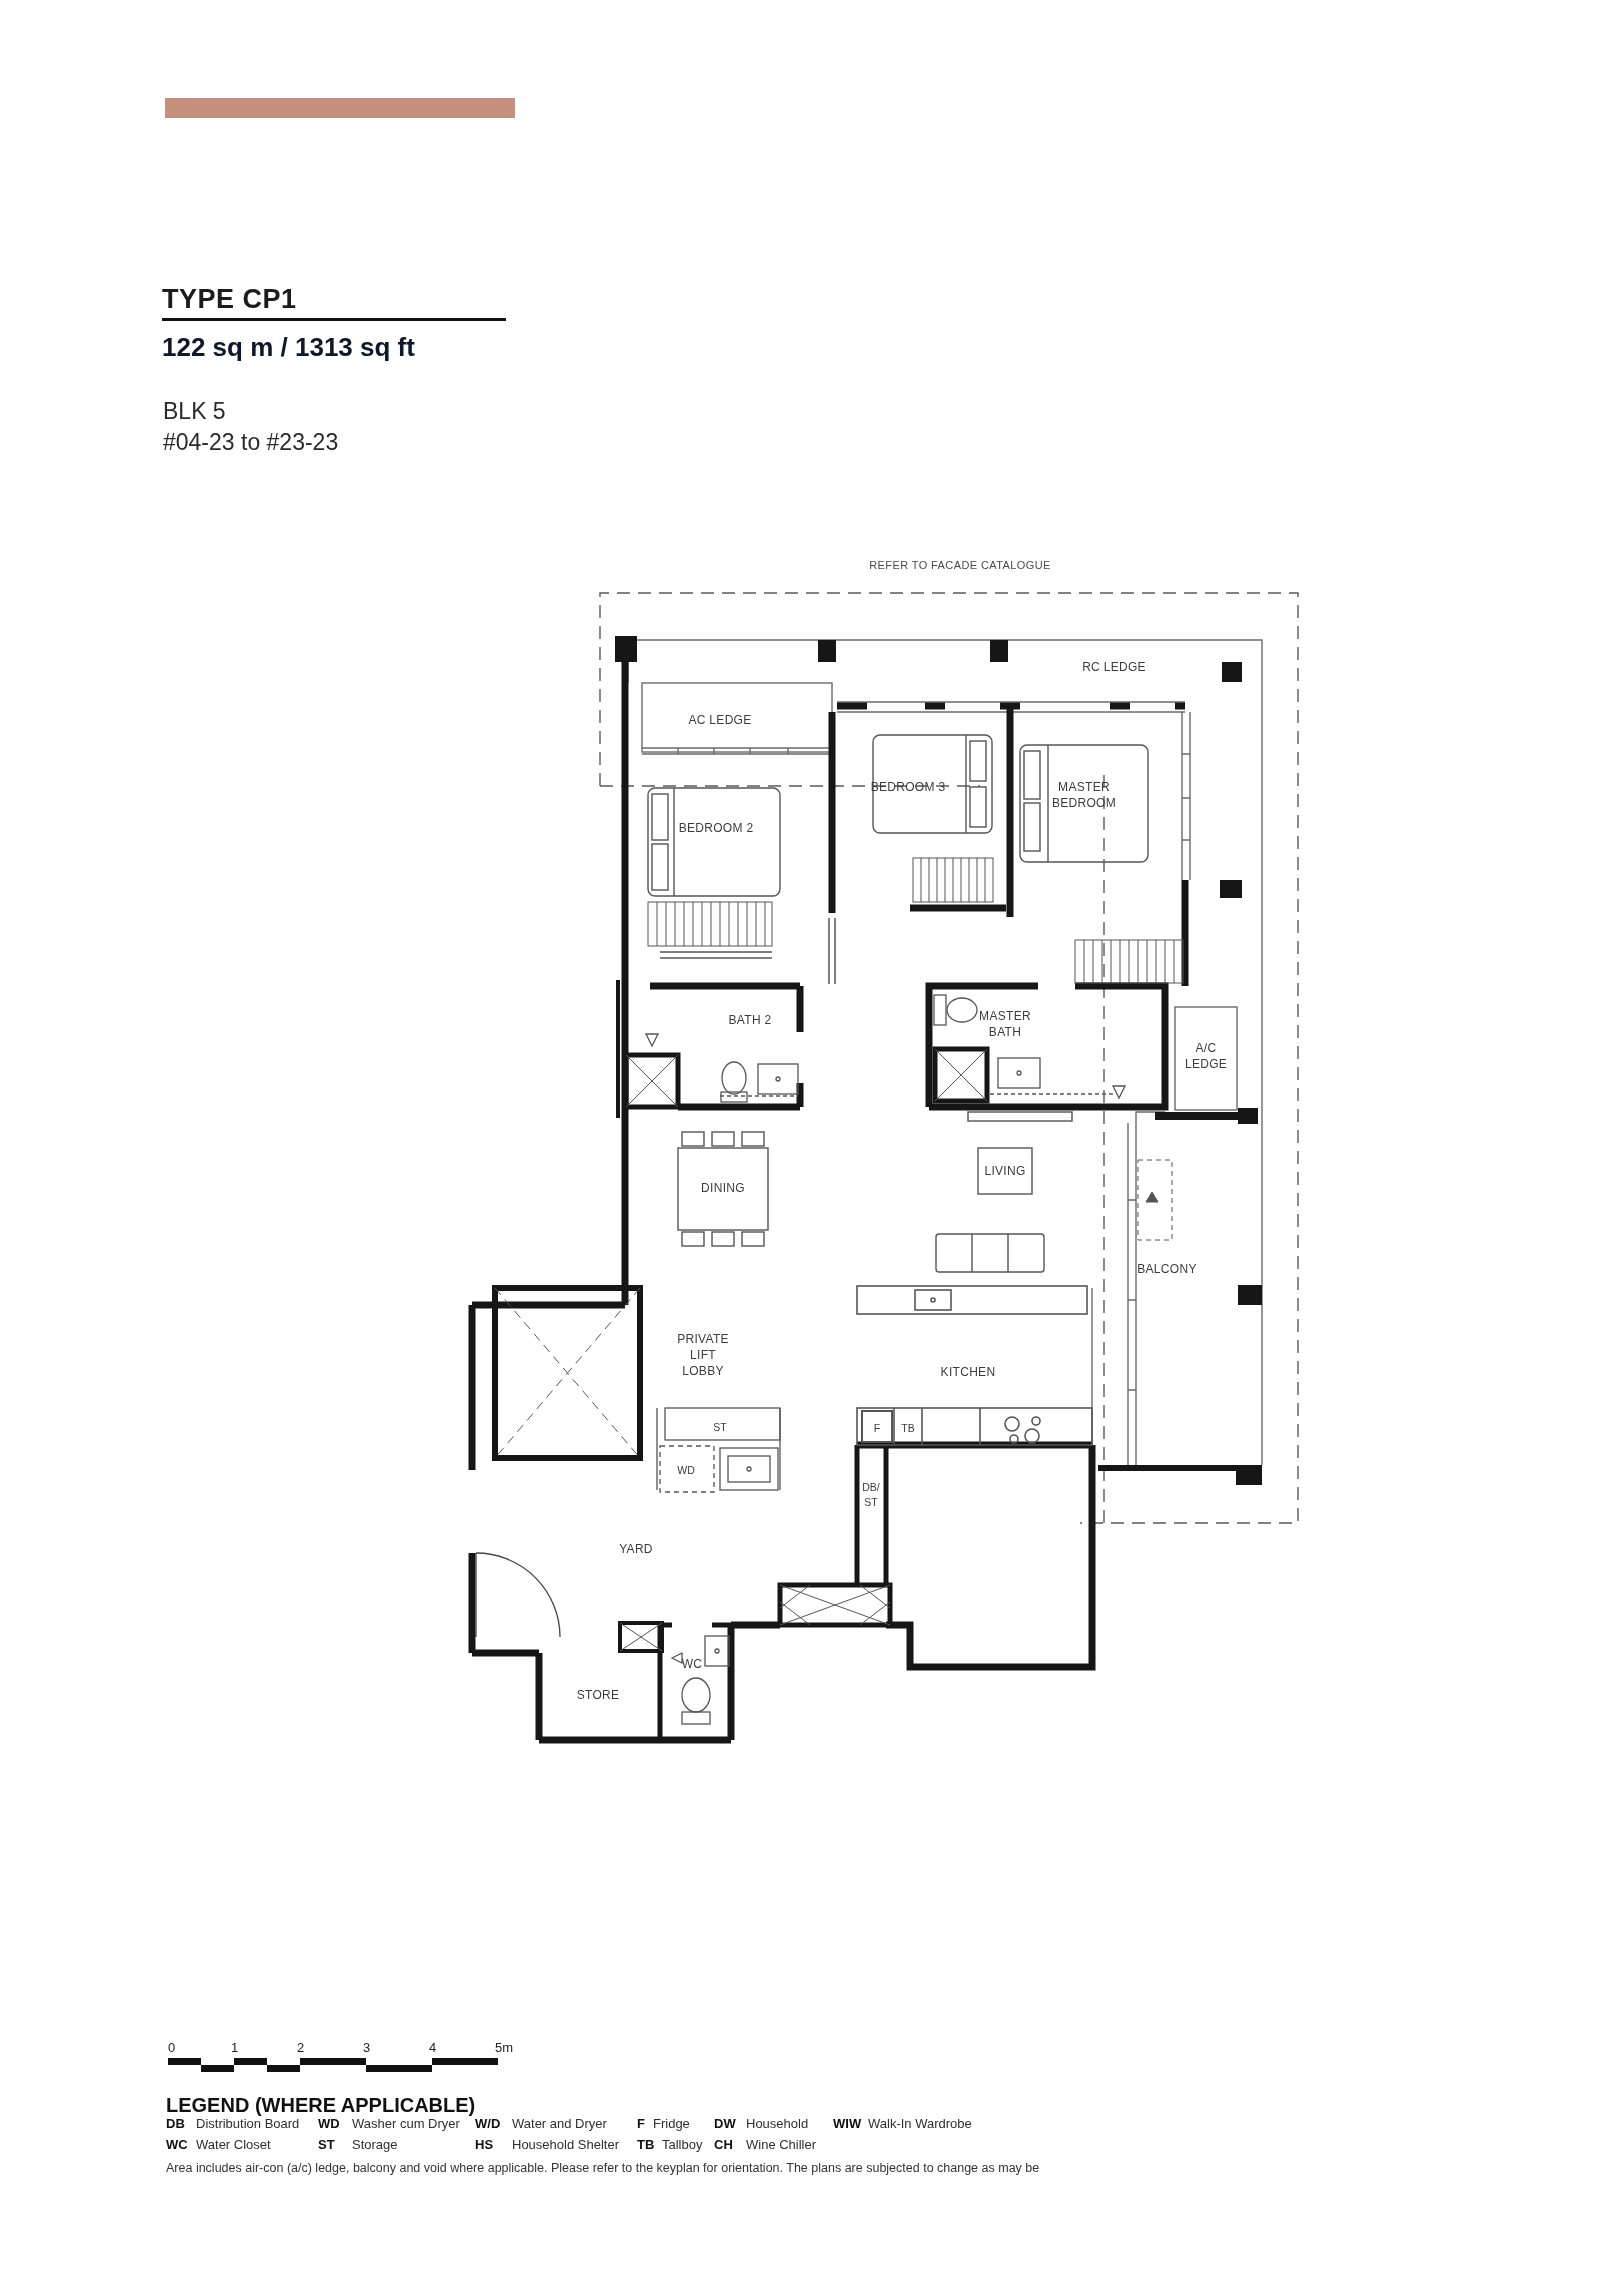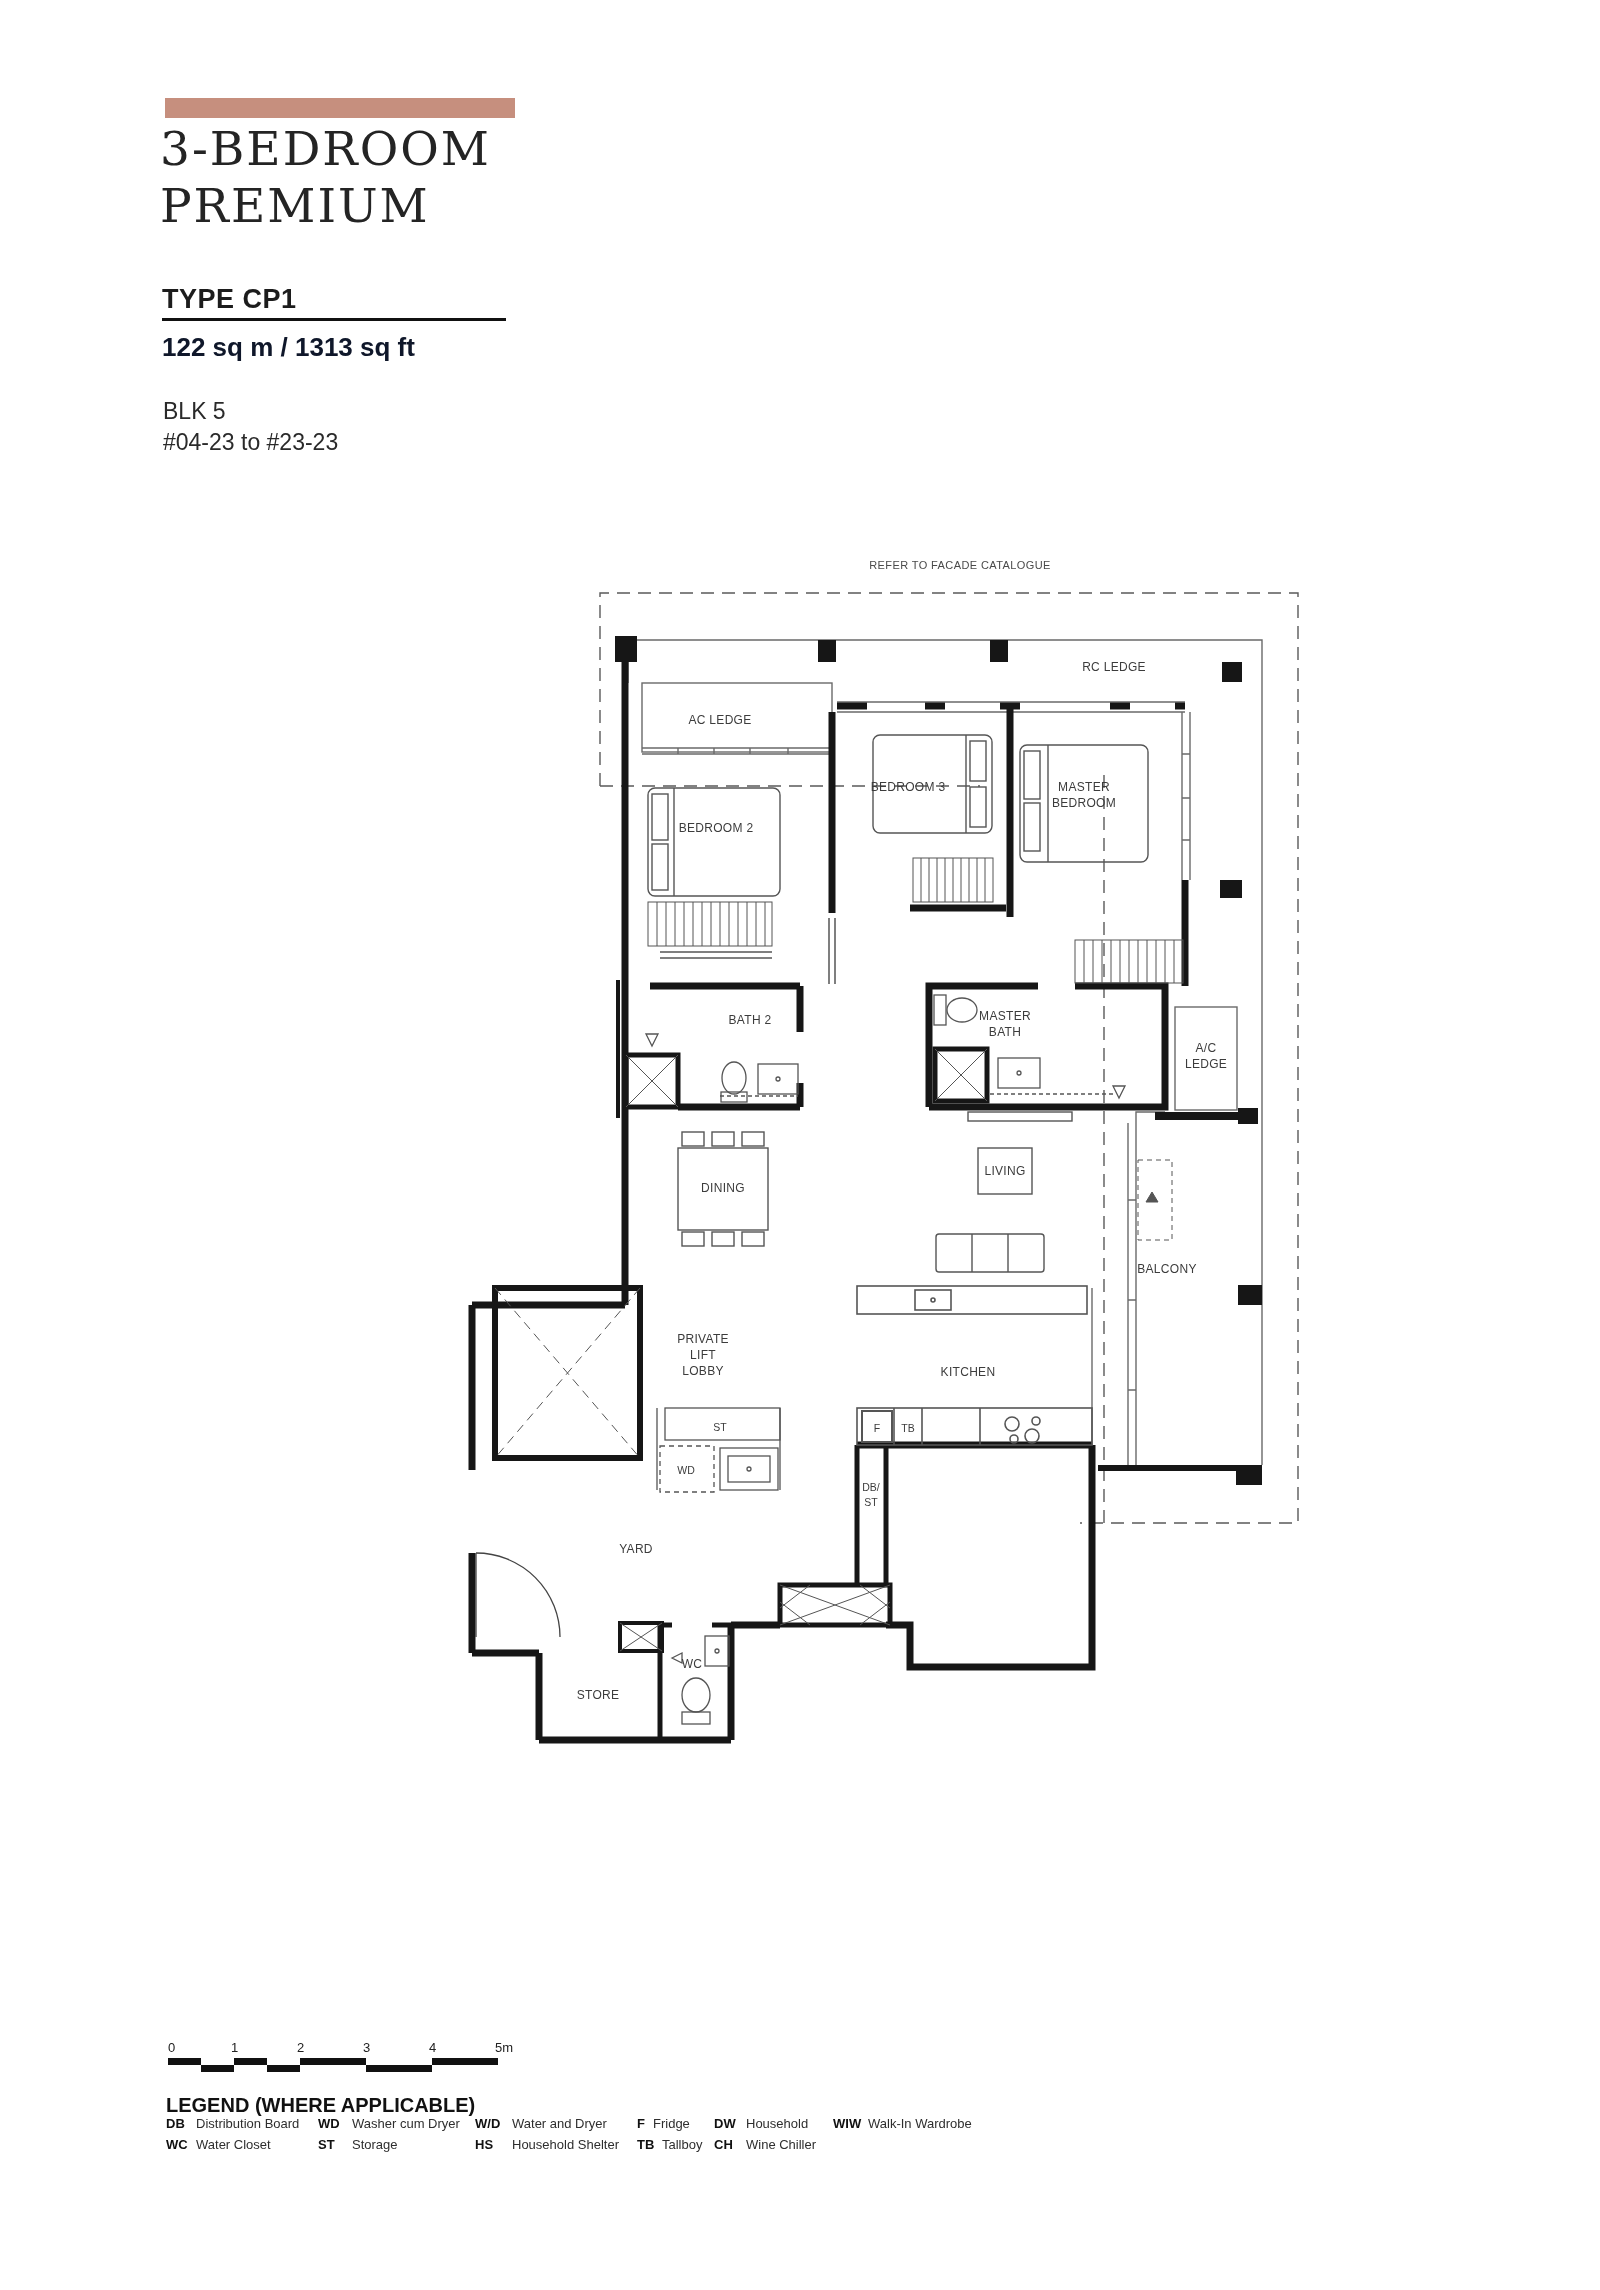--- a/index.html
+++ b/index.html
@@ -30,24 +30,20 @@
   .leg b{color:#111;}
   
   .disc{left:166px;font-size:12.5px;color:#333;line-height:20px;white-space:nowrap;}
 </style>
 </head>
 <body>
 
 <div id="page">
 
   <div class="abs" id="accent-bar" style="background: rgb(198, 143, 126);"></div>
-  <div class="abs" id="title">
-    <div>3-BEDROOM</div>
-    <div>PREMIUM</div>
-  </div>
   <div class="abs" id="type-label">TYPE CP1</div>
   <div class="abs" id="type-underline"></div>
   <div class="abs" id="area-label">122 sq m / 1313 sq ft</div>
   <div class="abs" id="blk-label">BLK 5</div>
   <div class="abs" id="units-label">#04-23 to #23-23</div>
 
   <div class="abs" id="plan-wrap">
   <svg viewBox="0 0 900 1250" width="900" height="1250">
 
     <text class="note" x="540" y="29" text-anchor="middle">REFER TO FACADE CATALOGUE</text>
@@ -304,14 +300,15 @@
     <span class="abs leg" style="left:318px;top:2137px"><b>ST</b></span>
     <span class="abs leg" style="left:352px;top:2137px">Storage</span>
     <span class="abs leg" style="left:475px;top:2137px"><b>HS</b></span>
     <span class="abs leg" style="left:512px;top:2137px">Household Shelter</span>
     <span class="abs leg" style="left:637px;top:2137px"><b>TB</b></span>
     <span class="abs leg" style="left:662px;top:2137px">Tallboy</span>
     <span class="abs leg" style="left:714px;top:2137px"><b>CH</b></span>
     <span class="abs leg" style="left:746px;top:2137px">Wine Chiller</span>
   </div>
 
+  <div class="abs disc" style="top:2158px">Area includes air-con (a/c) ledge, balcony and void where applicable. Please refer to the keyplan for orientation. The plans are subjected to change as may be</div>
 
 </div>
 
 </body></html>

